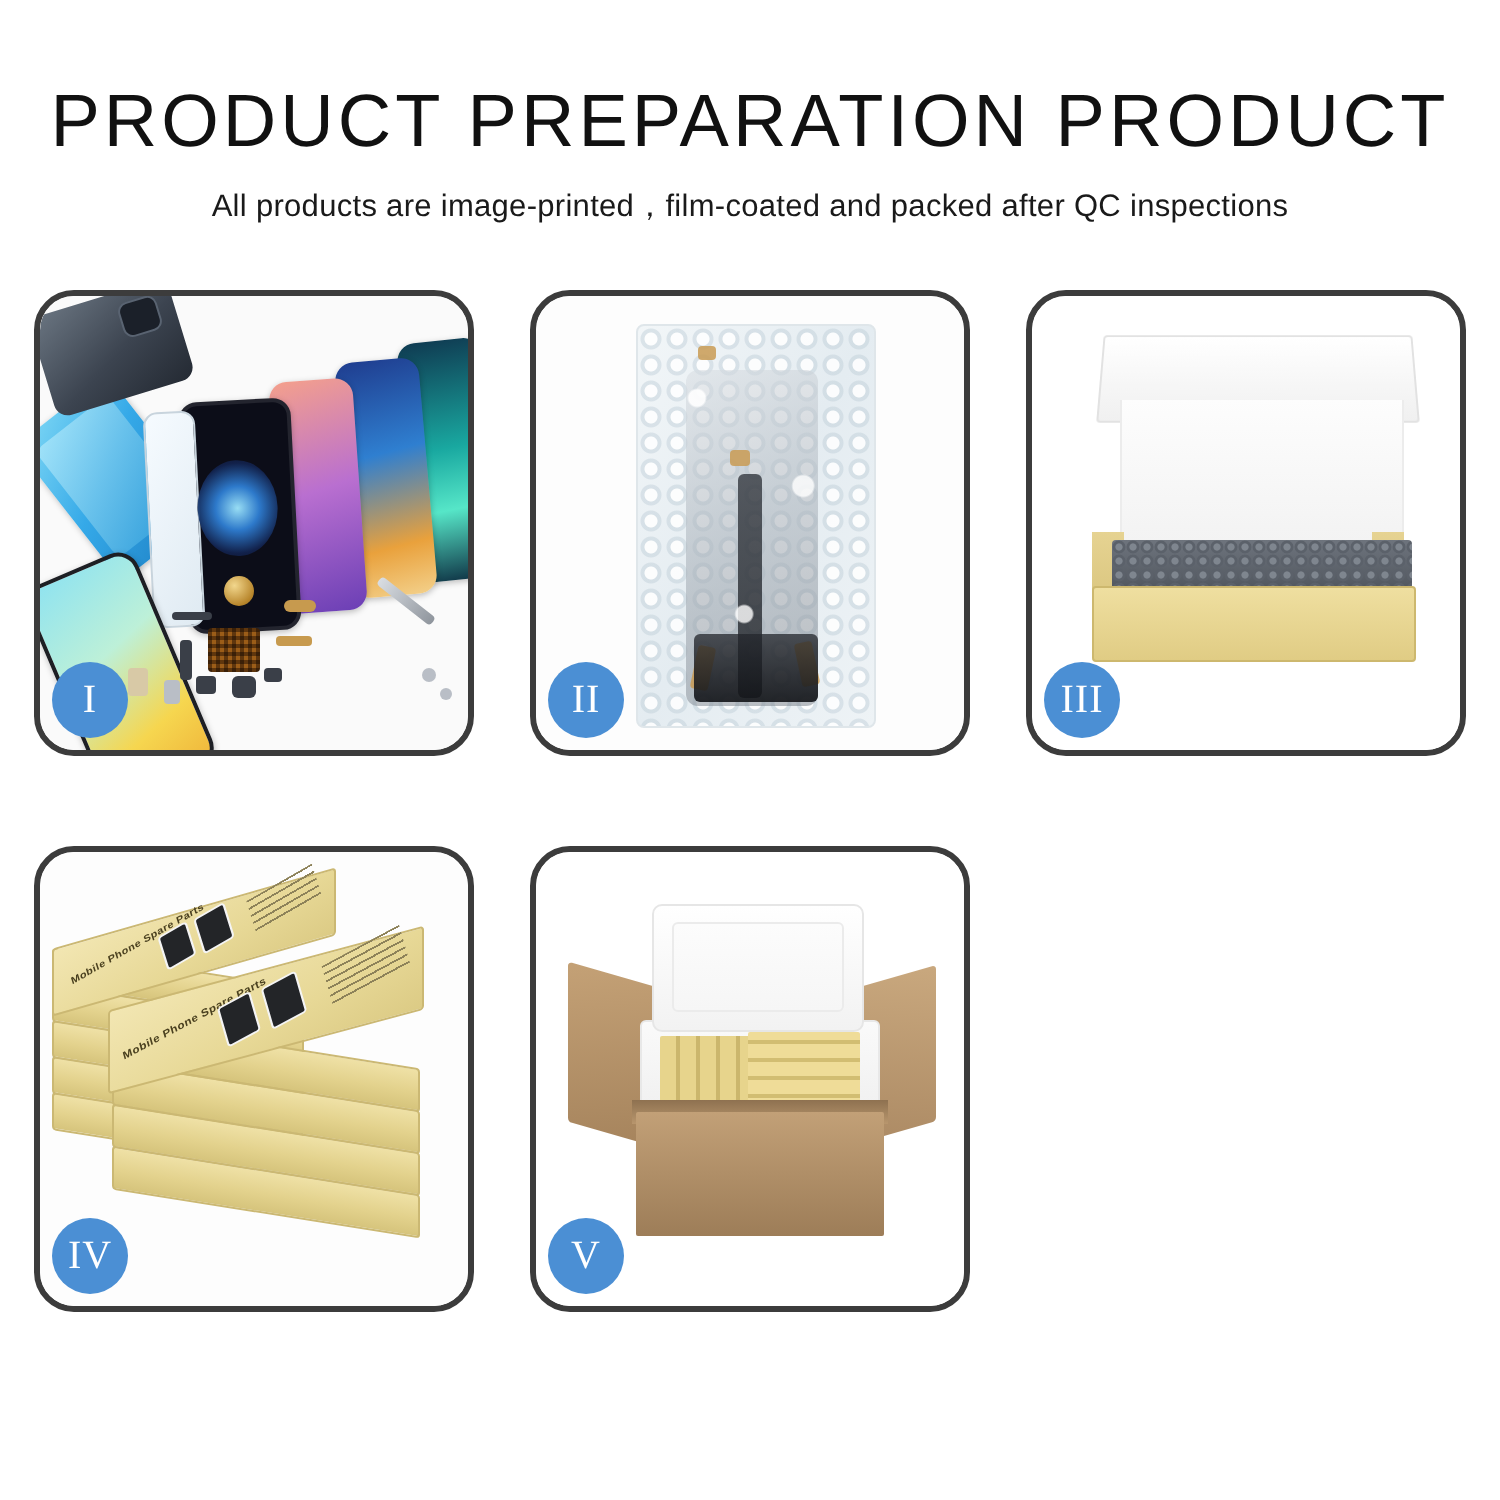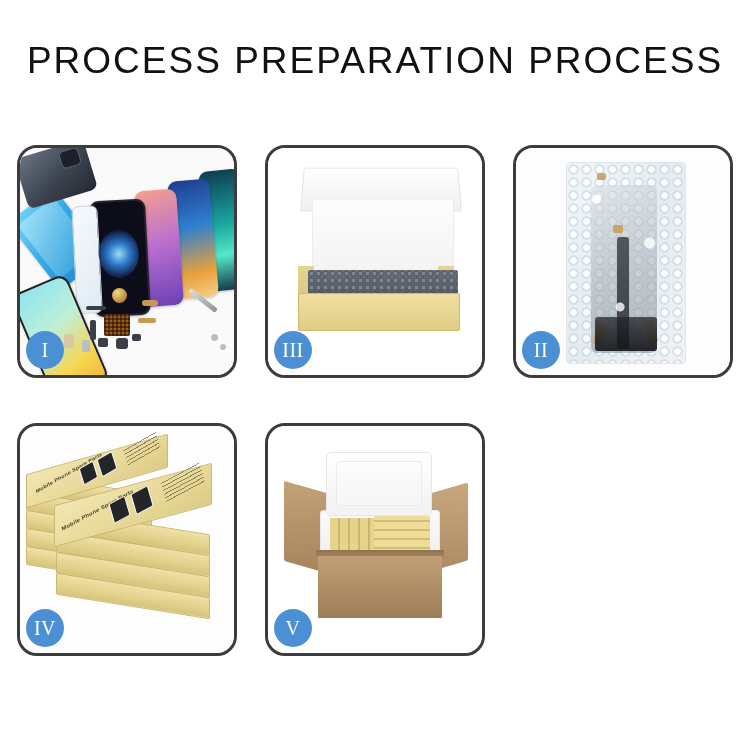--- a/index.html
+++ b/index.html
@@ -399,21 +399,22 @@
     position: absolute;
     width: 15px; height: 14px;
     background: rgba(118,90,56,.55);
     border-radius: 1px;
   }
 </style>
 </head>
 <body>
 
 <div class="header">
-  <h1 class="title">PROCESS PREPARATION PROCESS</h1>
+  <h1 class="title">PRODUCT PREPARATION PRODUCT</h1>
+  <p class="subtitle">All products are image-printed，film-coated and packed after QC inspections</p>
 </div>
 
 <div class="grid">
 
   <div class="card">
     <div class="photo p1">
       <div class="ph ph-a"></div>
       <div class="ph ph-e"></div>
       <div class="ph ph-d"></div>
       <div class="ph ph-c"></div>
@@ -433,48 +434,48 @@
       <div class="chip" style="left:96px; top:190px; width:12px; height:11px; border-radius:3px;"></div>
       <div class="chip" style="left:112px; top:186px; width:9px; height:7px;"></div>
       <div class="chip cream" style="left:44px; top:186px; width:10px; height:14px; border-radius:2px;"></div>
       <div class="chip silver" style="right:16px; top:186px; width:7px; height:7px; border-radius:50%;"></div>
       <div class="chip silver" style="right:8px; top:196px; width:6px; height:6px; border-radius:50%;"></div>
     </div>
     <div class="badge">I</div>
   </div>
 
   <div class="card">
-    <div class="photo p3">
-      <div class="box3-lid"></div>
-      <div class="box3-inner"></div>
-      <div class="box3-side"></div>
-      <div class="box3-side-r"></div>
-      <div class="box3-foam"></div>
-      <div class="box3-front"></div>
-    </div>
-    <div class="badge">III</div>
-  </div>
-
-  <div class="card">
     <div class="photo p2">
       <div class="bubblebag">
         <div class="inner-part"></div>
         <div class="flex-strip"></div>
         <div class="conn" style="left:30px; top:10px; width:9px; height:7px;"></div>
         <div class="conn" style="left:46px; top:62px; width:10px; height:8px;"></div>
         <div class="conn" style="left:28px; top:160px; width:9px; height:22px; transform:rotate(12deg);"></div>
         <div class="conn" style="left:80px; top:158px; width:9px; height:22px; transform:rotate(-12deg);"></div>
         <div class="darkbase"></div>
         <div class="bub-overlay"></div>
       </div>
     </div>
     <div class="badge">II</div>
   </div>
 
   <div class="card">
+    <div class="photo p3">
+      <div class="box3-lid"></div>
+      <div class="box3-inner"></div>
+      <div class="box3-side"></div>
+      <div class="box3-side-r"></div>
+      <div class="box3-foam"></div>
+      <div class="box3-front"></div>
+    </div>
+    <div class="badge">III</div>
+  </div>
+
+  <div class="card">
     <div class="photo p4">
       <div class="stack">
 
         <div class="kbox" style="left:6px; top:58px; width:124px; height:17px; transform:skewY(9deg);"></div>
         <div class="kbox" style="left:6px; top:76px; width:124px; height:17px; transform:skewY(9deg);"></div>
         <div class="kbox" style="left:6px; top:94px; width:124px; height:17px; transform:skewY(9deg);"></div>
         <div class="kbox" style="left:6px; top:112px; width:124px; height:17px; transform:skewY(9deg);"></div>
         <div class="kbox" style="left:6px; top:130px; width:124px; height:17px; transform:skewY(9deg);"></div>
 
         <div class="kbox-lid" style="left:6px; top:28px; width:140px; height:32px; transform:skewY(-16deg);">

